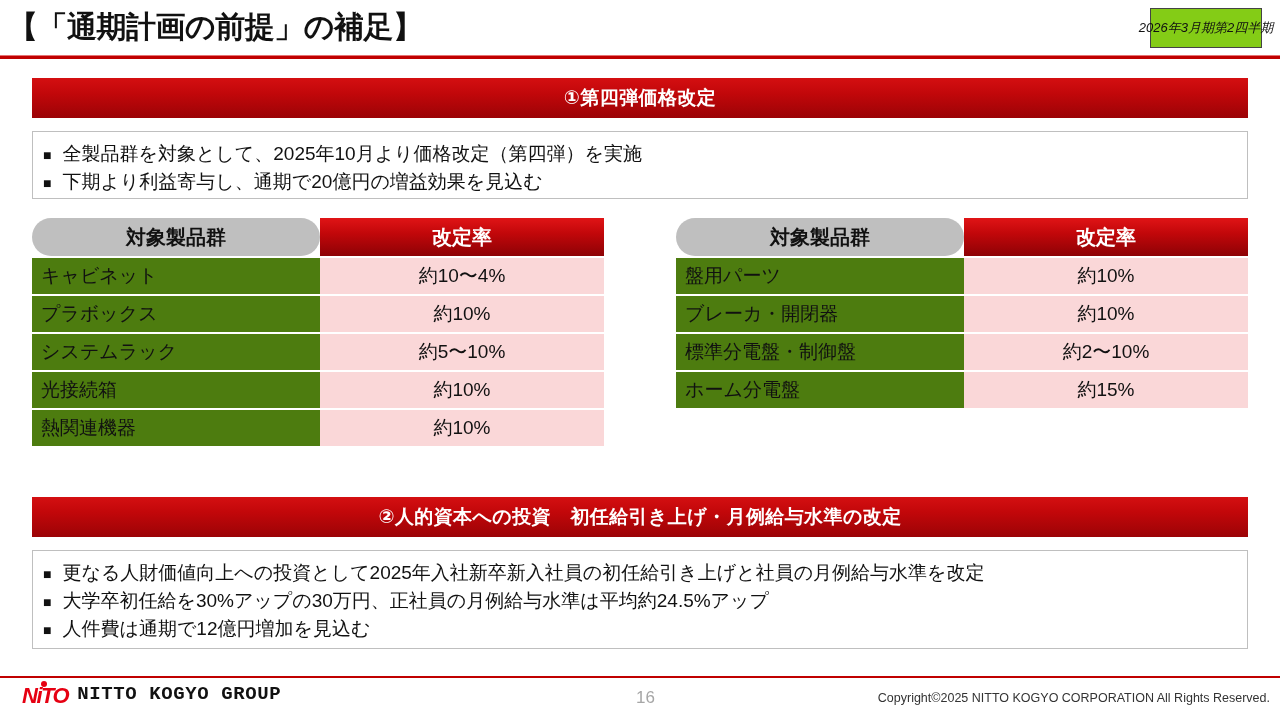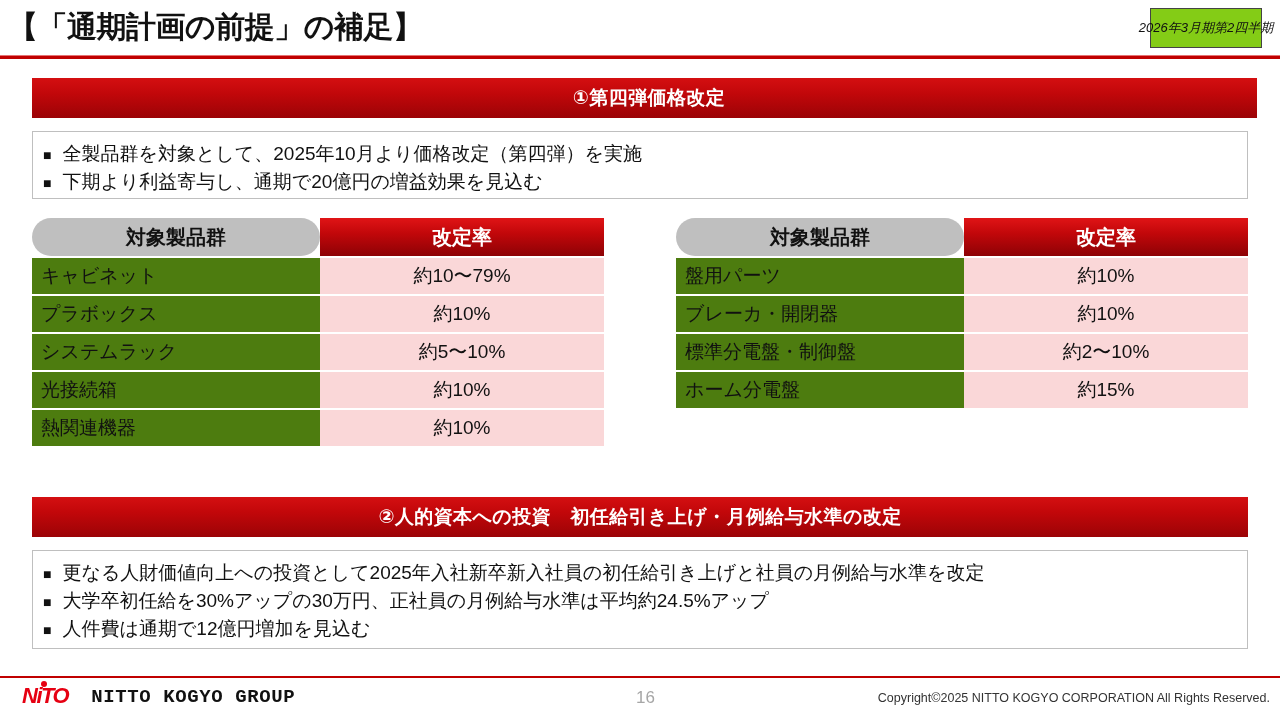--- a/index.html
+++ b/index.html
@@ -78,21 +78,21 @@
     background: linear-gradient(to bottom, #d40f11 0%, #c2070a 38%, #9b0306 100%);
     color: #ffffff;
     display: flex;
     align-items: center;
     justify-content: center;
     font-size: 19px;
     font-weight: bold;
     letter-spacing: 0.4px;
     white-space: nowrap;
   }
-  #banner-1 { left: 32px; top: 78px; width: 1216px; padding-left: 9px; }
+  #banner-1 { left: 32px; top: 78px; width: 1216px; }
   #banner-2 { left: 32px; top: 497px; width: 1216px; }
 
   
   .bullet-box {
     position: absolute;
     border: 1px solid #bfbfbf;
     background: #ffffff;
     box-sizing: border-box;
     padding: 8px 10px 7px 10px;
   }
@@ -179,22 +179,22 @@
     top: 678px;
     width: 1280px;
     height: 42px;
     background: #ffffff;
   }
   .logo-wrap {
     position: absolute;
     left: 22px;
     top: 685px;
     display: flex;
-    align-items: flex-end;
-    gap: 23px;
+    align-items: flex-start;
+    gap: 9px;
   }
   .logo-mark {
     position: relative;
     font-size: 22px;
     font-weight: bold;
     font-style: italic;
     color: #e60012;
     letter-spacing: -1.5px;
     line-height: 1;
   }
@@ -265,21 +265,21 @@
       </colgroup>
     <thead>
       <tr>
         <th class="th-name">対象製品群</th>
         <th class="th-rate">改定率</th>
       </tr>
     </thead>
     <tbody>
       <tr>
         <td class="c-name">キャビネット</td>
-        <td class="c-rate">約10〜79%</td>
+        <td class="c-rate">約10〜4%</td>
       </tr>
       <tr>
         <td class="c-name">プラボックス</td>
         <td class="c-rate">約10%</td>
       </tr>
       <tr>
         <td class="c-name">システムラック</td>
         <td class="c-rate">約5〜10%</td>
       </tr>
       <tr>

